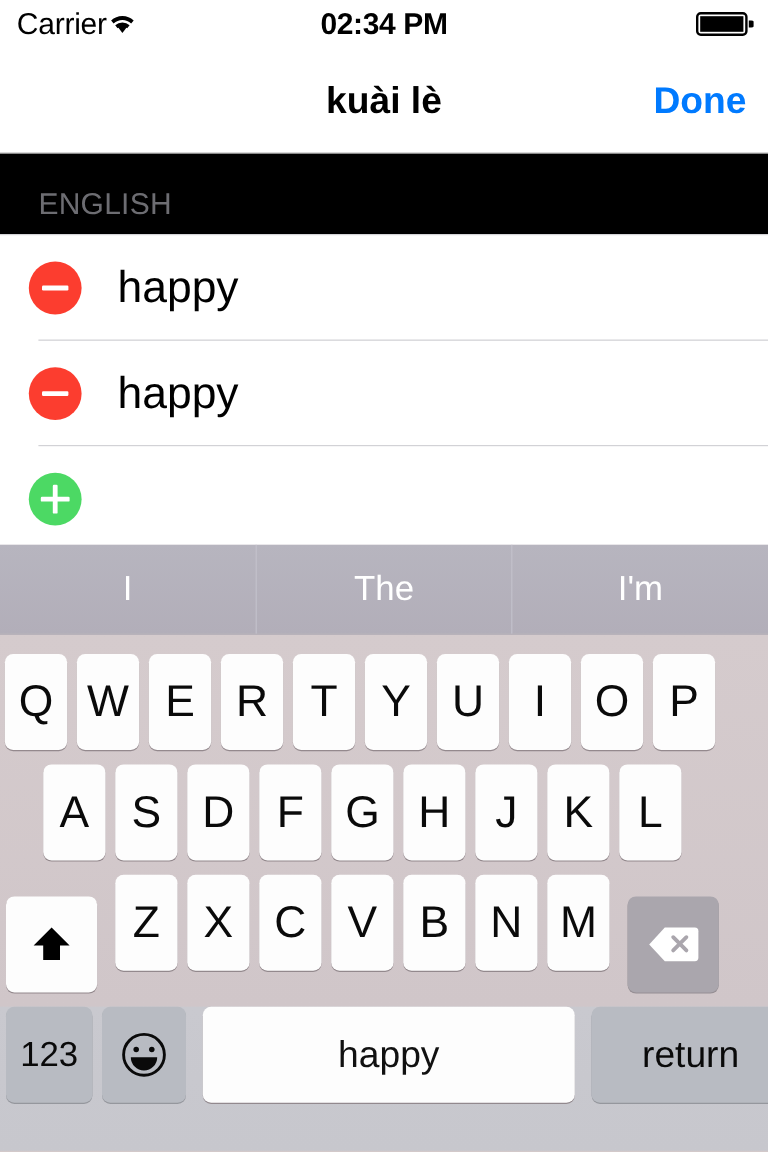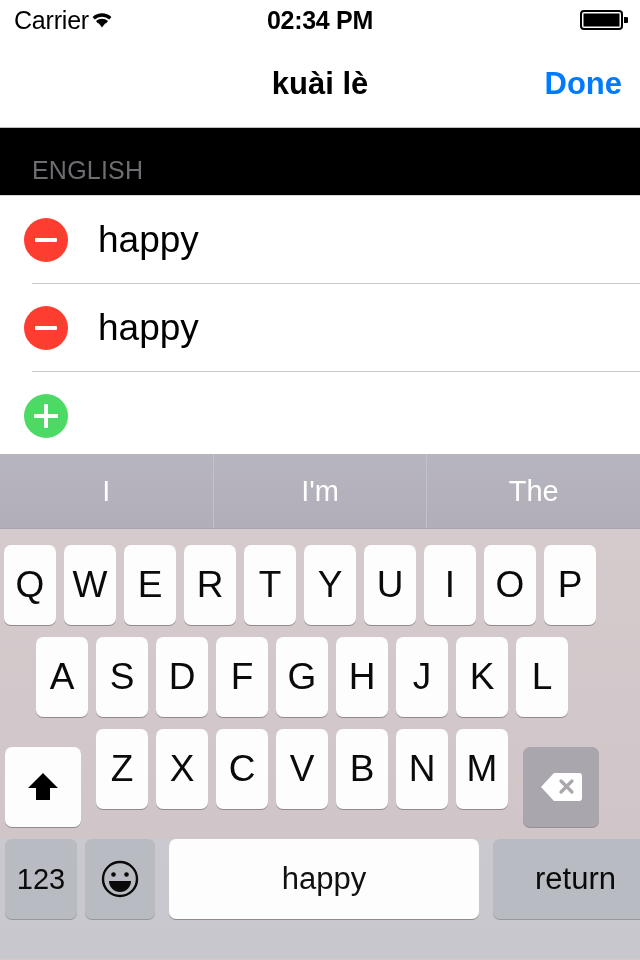--- a/index.html
+++ b/index.html
@@ -241,22 +241,22 @@
       </div>
       <span class="row-label"></span>
     </div>
 
   </div>
 
   <div class="keyboard">
 
     <div class="predict-bar">
       <div class="predict-cell">I</div>
+      <div class="predict-cell">The</div>
       <div class="predict-cell">I'm</div>
-      <div class="predict-cell">The</div>
     </div>
 
     <div class="keys">
 
       <div class="krow r1">
         <div class="key letter">Q</div>
         <div class="key letter">W</div>
         <div class="key letter">E</div>
         <div class="key letter">R</div>
         <div class="key letter">T</div>

